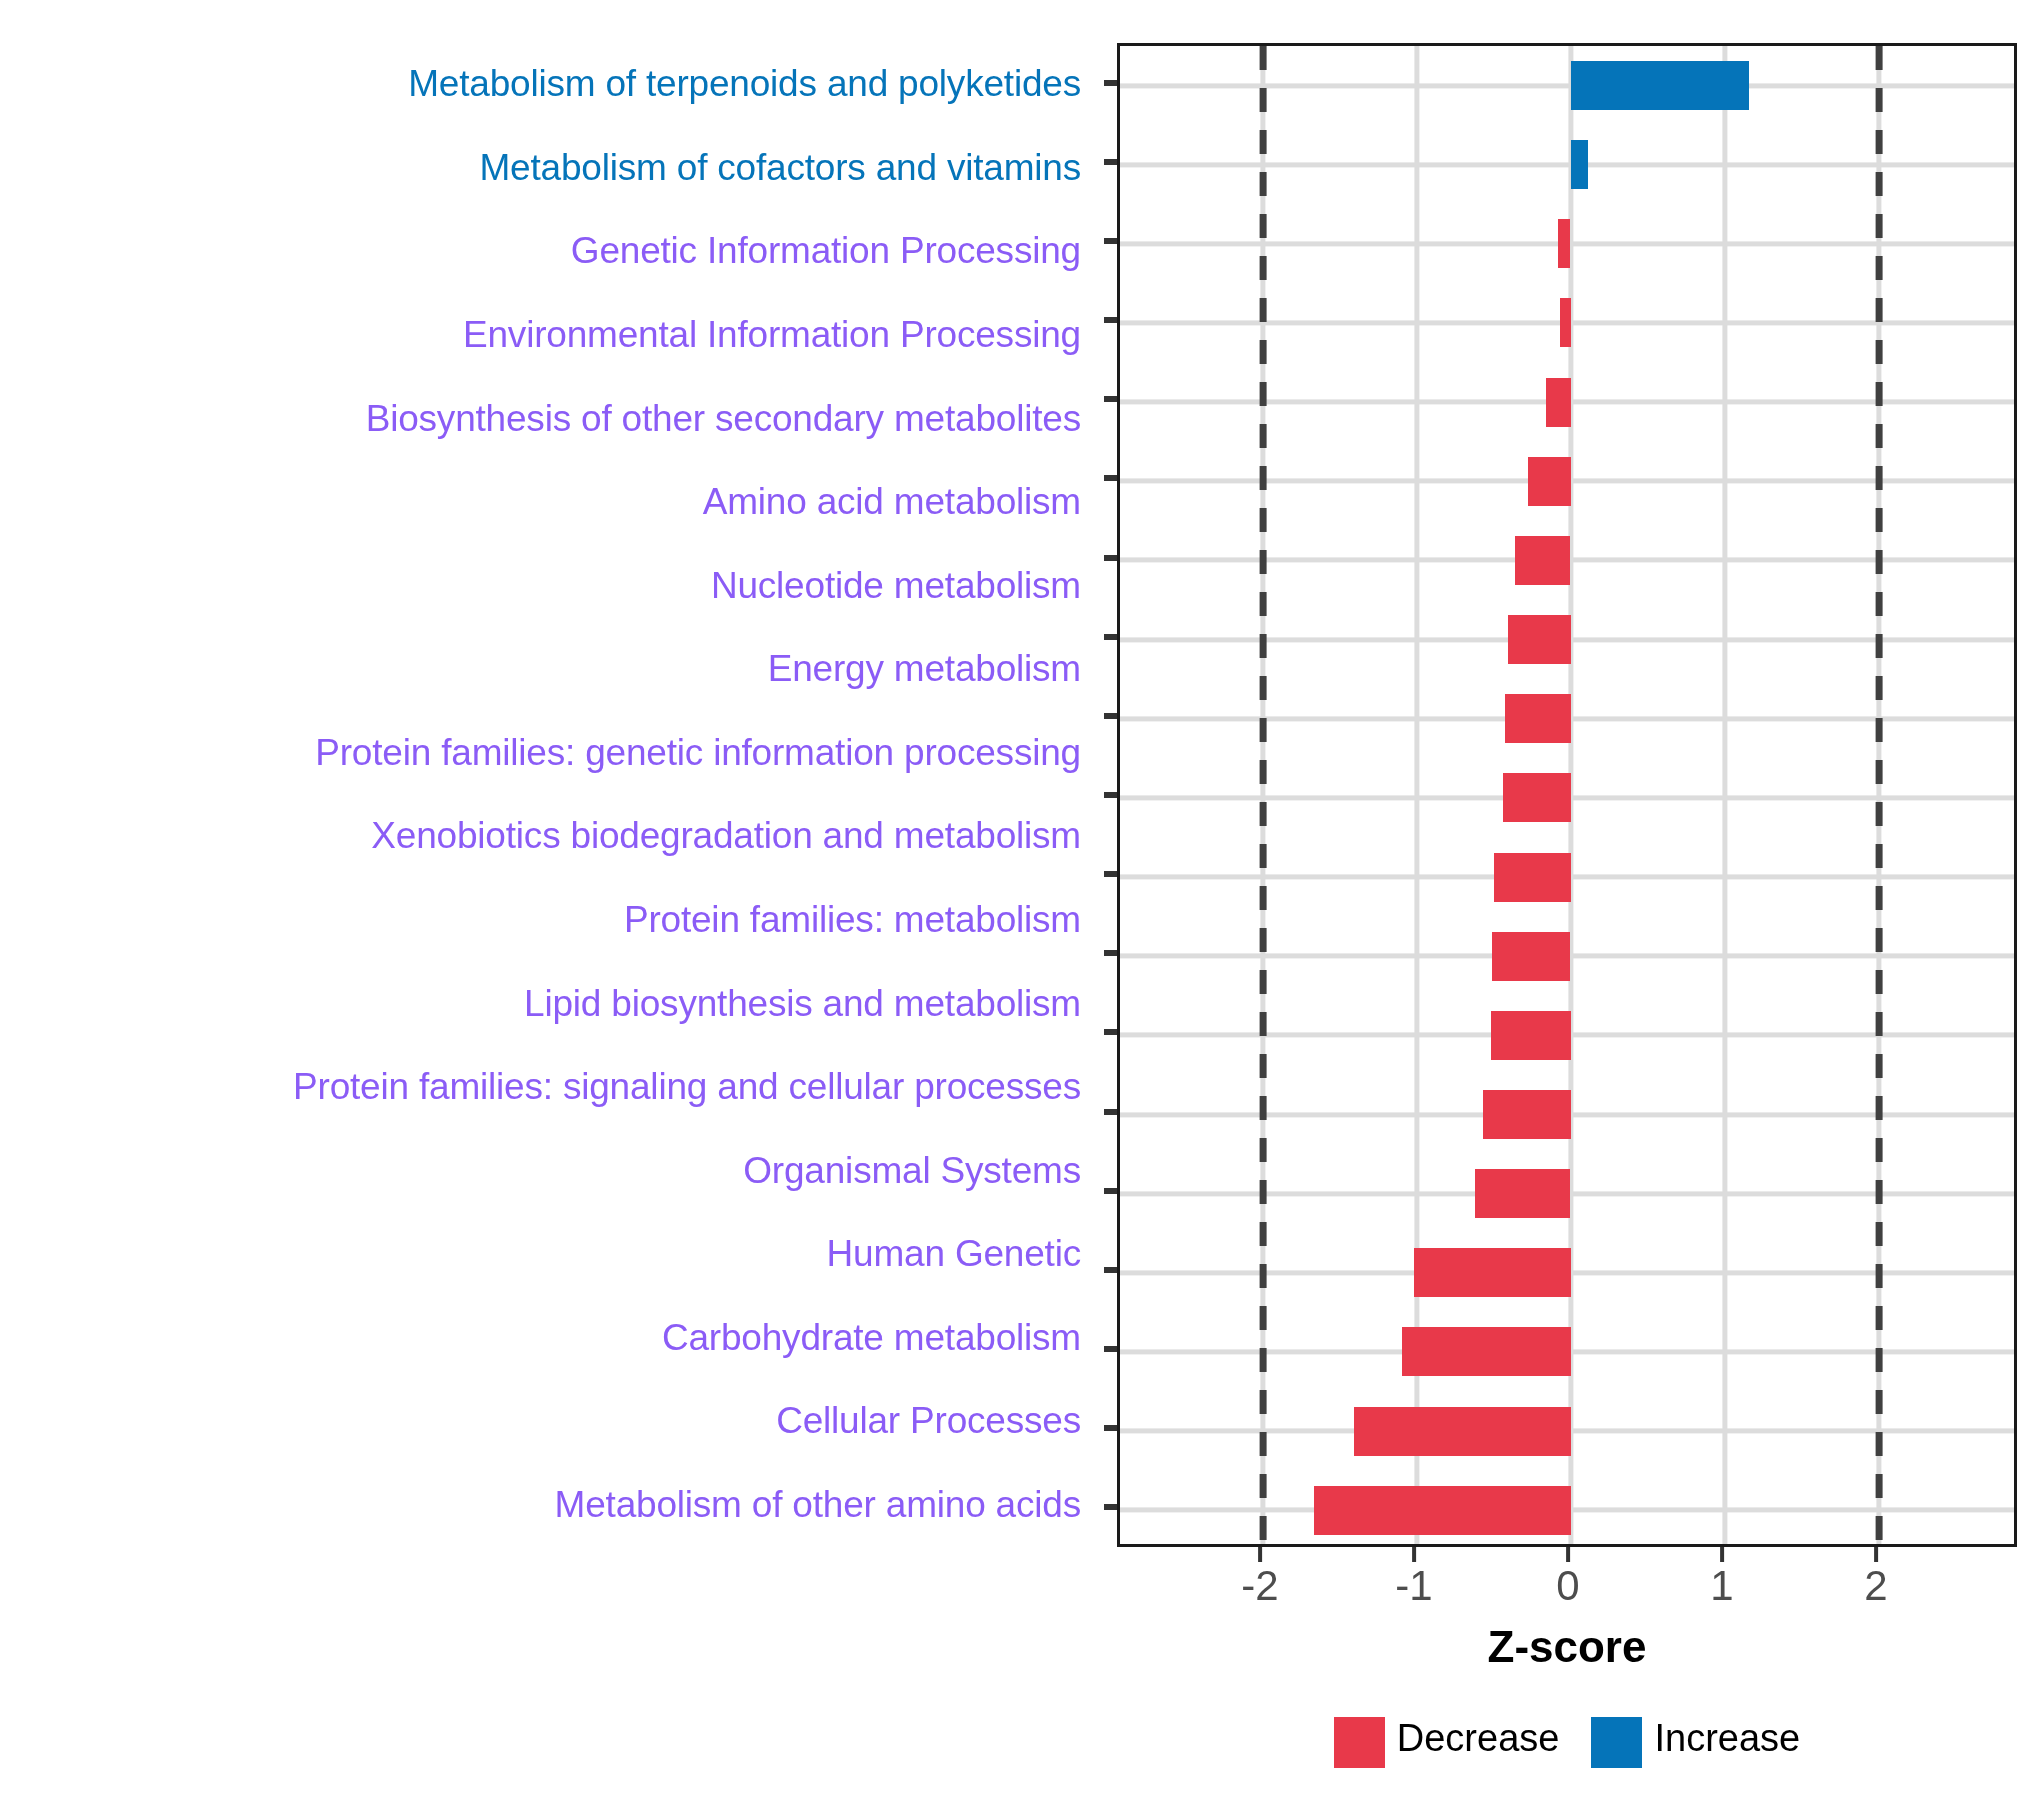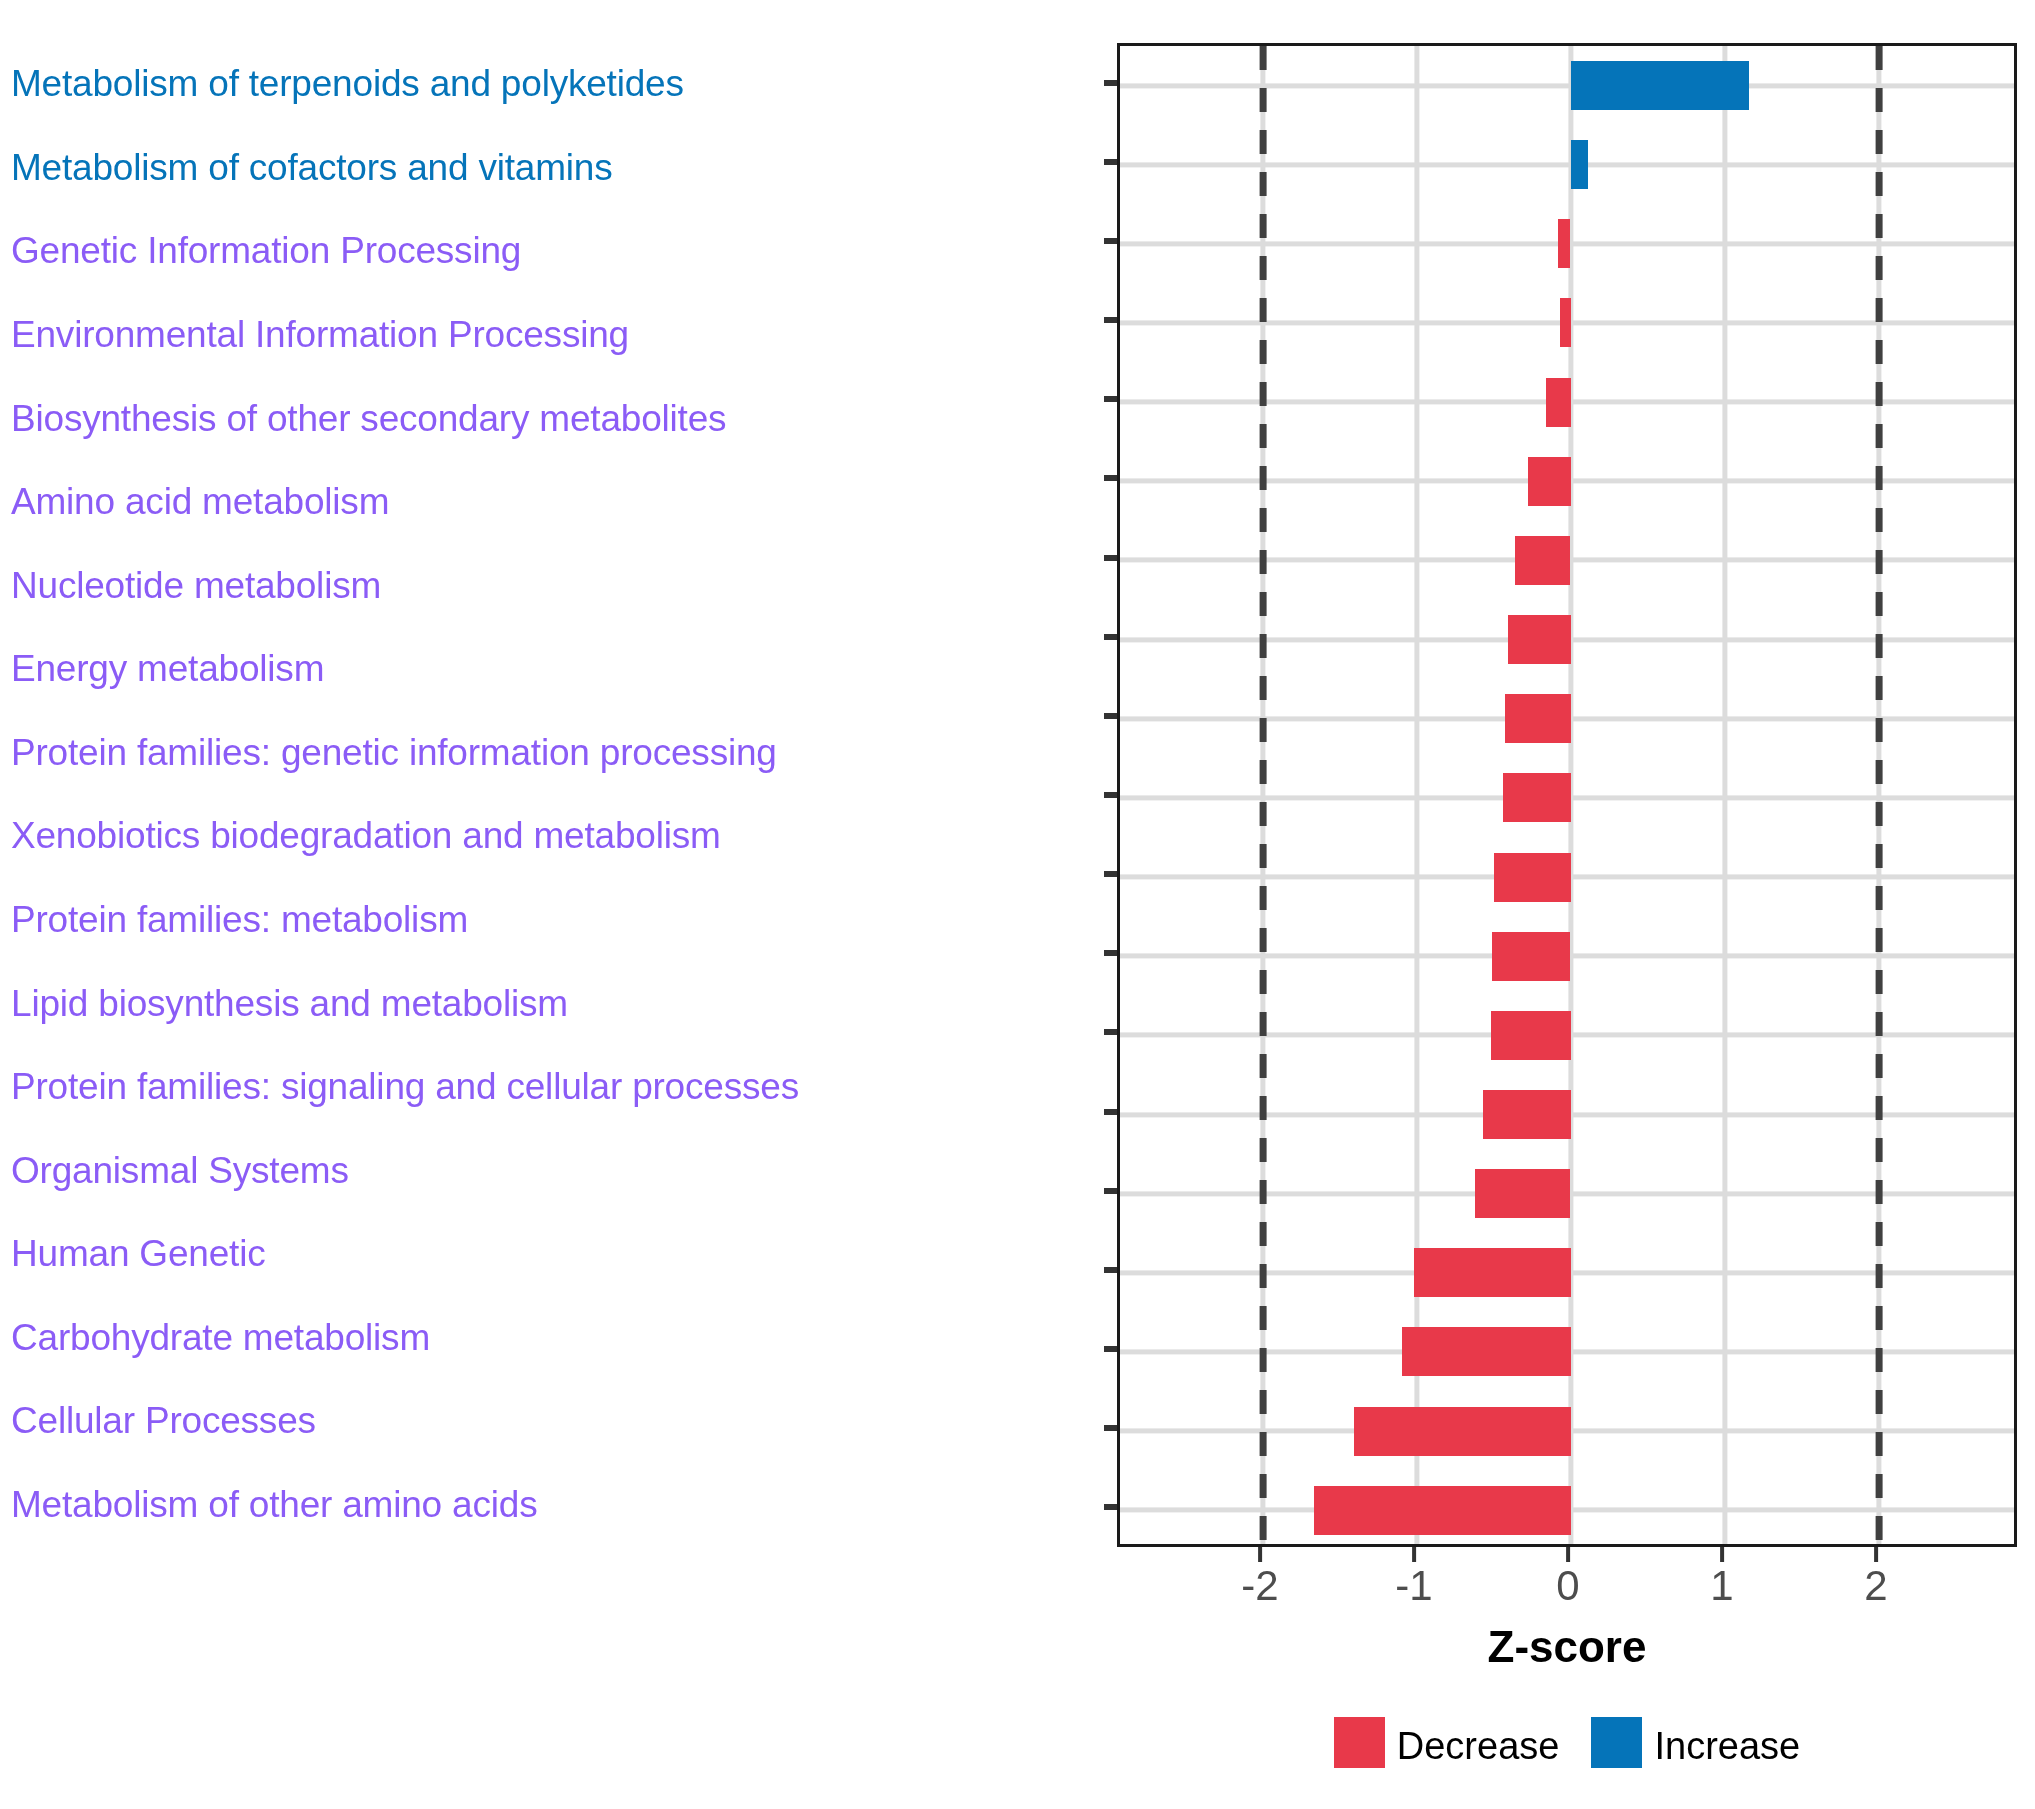--- a/index.html
+++ b/index.html
@@ -28,23 +28,23 @@
     top: 43px;
     width: 1093px;
     height: 1504px;
     display: flex;
     flex-direction: column;
   }
   .ylabel-row {
     flex: 1 1 0;
     display: flex;
     align-items: center;
+    justify-content: flex-end;
     padding-right: 12px;
     box-sizing: border-box;
-    padding-left: 11px;
   }
   .ylabel-text {
     font-size: 37px;
     line-height: 1.05;
     white-space: nowrap;
     letter-spacing: -0.2px;
   }
   .ylabel-text.increase { color: #0574B9; }
   .ylabel-text.decrease { color: #8b5cf6; }
 
@@ -182,21 +182,21 @@
     left: 1117px;
     top: 1717px;
     width: 900px;
     display: flex;
     align-items: center;
     justify-content: center;
     gap: 32px;
   }
   .legend-item {
     display: flex;
-    align-items: flex-end;
+    align-items: flex-start;
     gap: 12px;
   }
   .legend-swatch {
     width: 51px;
     height: 51px;
     display: block;
   }
   .legend-label {
     font-size: 38px;
     color: #000000;

